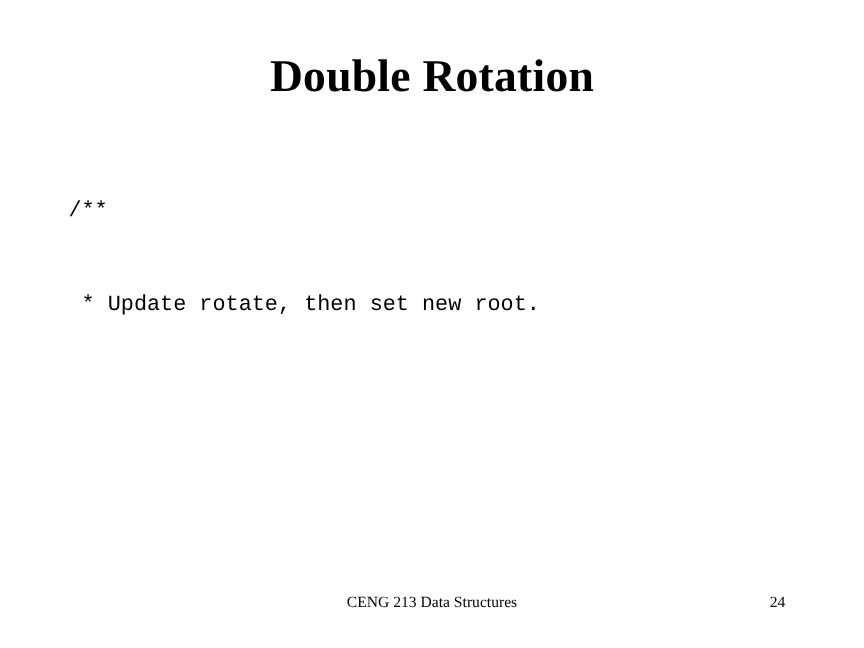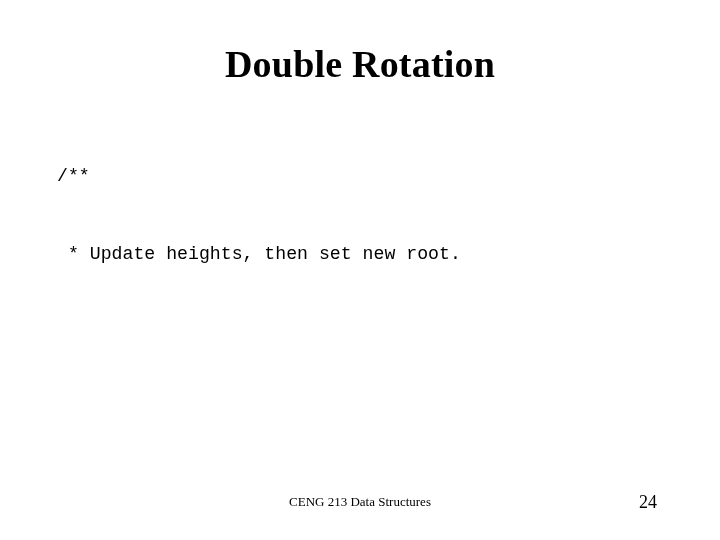--- a/index.html
+++ b/index.html
@@ -58,36 +58,36 @@
     color: #000000;
     white-space: pre;
   }
   #footer-pagenum {
     position: absolute;
     left: 600px;
     top: 494px;
     width: 96px;
     text-align: center;
     font-family: "Liberation Serif", serif;
-    font-size: 18px;
+    font-size: 13px;
     line-height: 16px;
     color: #000000;
     white-space: pre;
   }
 </style>
 </head>
 <body>
 
 <div id="slide">
 
   <div id="slide-title">Double Rotation</div>
 
   <div id="code-block">
     <div class="code-line">/**</div>
-    <div class="code-line"> * Update heights, then set new root.</div>
+    <div class="code-line"> * Update rotate, then set new root.</div>
     
     
     
     
     
     
     
     
   </div>
 

